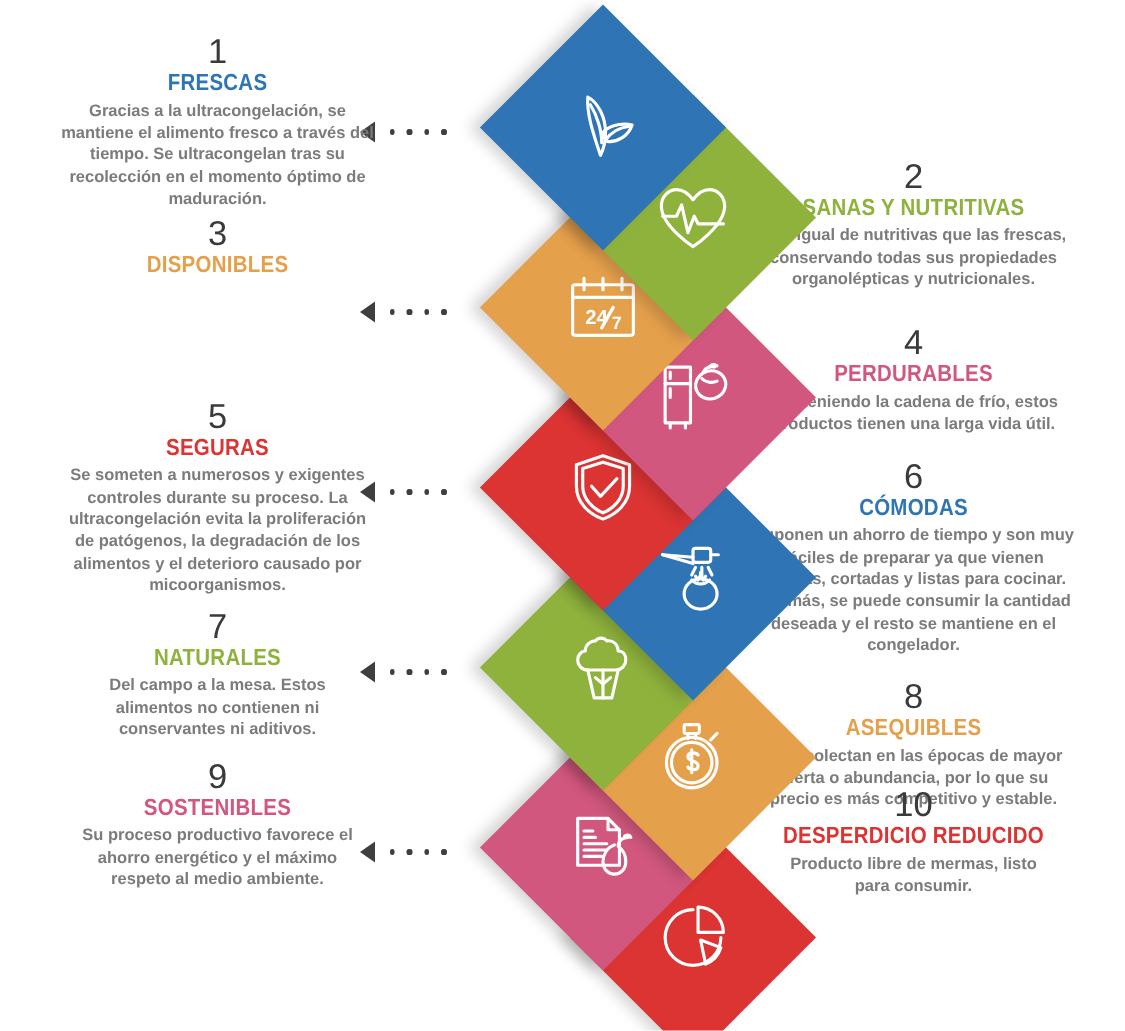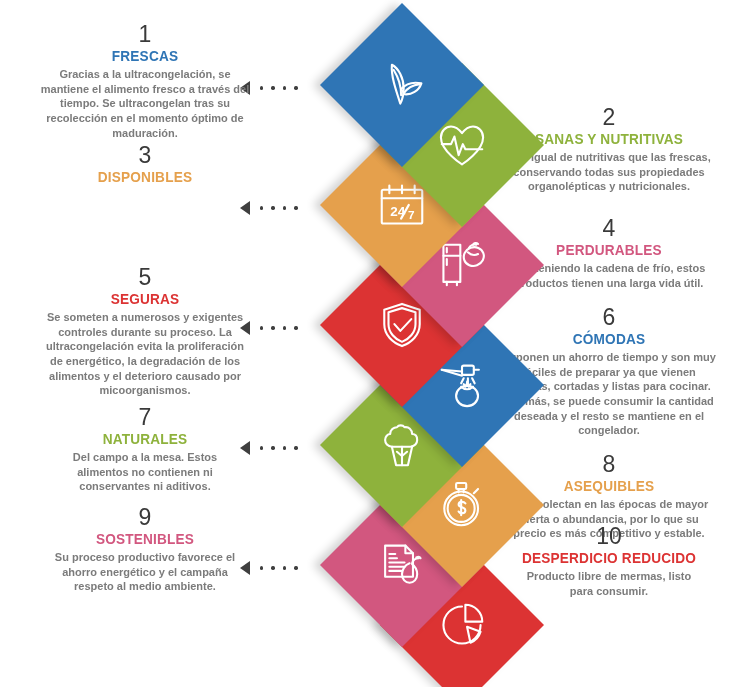--- a/index.html
+++ b/index.html
@@ -272,21 +272,21 @@
 
   <div class="block right" style="top:216px;">
     <div class="num">4</div>
     <div class="ttl" style="color:#D2577F;">PERDURABLES</div>
     <div class="body">Manteniendo la cadena de frío, estos productos tienen una larga vida útil.</div>
   </div>
 
   <div class="block left" style="top:265px;">
     <div class="num">5</div>
     <div class="ttl" style="color:#DC3333;">SEGURAS</div>
-    <div class="body" style="padding:0 30px;">Se someten a numerosos y exigentes controles durante su proceso. La ultracongelación evita la proliferación de energético, la degradación de los alimentos y el deterioro causado por micoorganismos.</div>
+    <div class="body" style="padding:0 30px;">Se someten a numerosos y exigentes controles durante su proceso. La ultracongelación evita la proliferación de patógenos, la degradación de los alimentos y el deterioro causado por micoorganismos.</div>
   </div>
 
   <div class="block right" style="top:305px;">
     <div class="num">6</div>
     <div class="ttl" style="color:#2F75B5;">CÓMODAS</div>
     <div class="body" style="padding:0 22px;">Suponen un ahorro de tiempo y son muy fáciles de preparar ya que vienen lavadas, cortadas y listas para cocinar. Además, se puede consumir la cantidad deseada y el resto se mantiene en el congelador.</div>
   </div>
 
   <div class="block left" style="top:405px;">
     <div class="num">7</div>
@@ -296,21 +296,21 @@
 
   <div class="block right" style="top:452px;">
     <div class="num">8</div>
     <div class="ttl" style="color:#E5A04C;">ASEQUIBLES</div>
     <div class="body" style="padding:0 26px;">Se recolectan en las épocas de mayor oferta o abundancia, por lo que su precio es más competitivo y estable.</div>
   </div>
 
   <div class="block left" style="top:505px;">
     <div class="num">9</div>
     <div class="ttl" style="color:#D2577F;">SOSTENIBLES</div>
-    <div class="body" style="padding:0 30px;">Su proceso productivo favorece el ahorro energético y el campaña respeto al medio ambiente.</div>
+    <div class="body" style="padding:0 30px;">Su proceso productivo favorece el ahorro energético y el máximo respeto al medio ambiente.</div>
   </div>
 
   <div class="block right" style="top:524px;">
     <div class="num">10</div>
     <div class="ttl" style="color:#DC3333;">DESPERDICIO REDUCIDO</div>
     <div class="body" style="padding:0 40px;">Producto libre de mermas, listo para consumir.</div>
   </div>
 
 </div>
 

